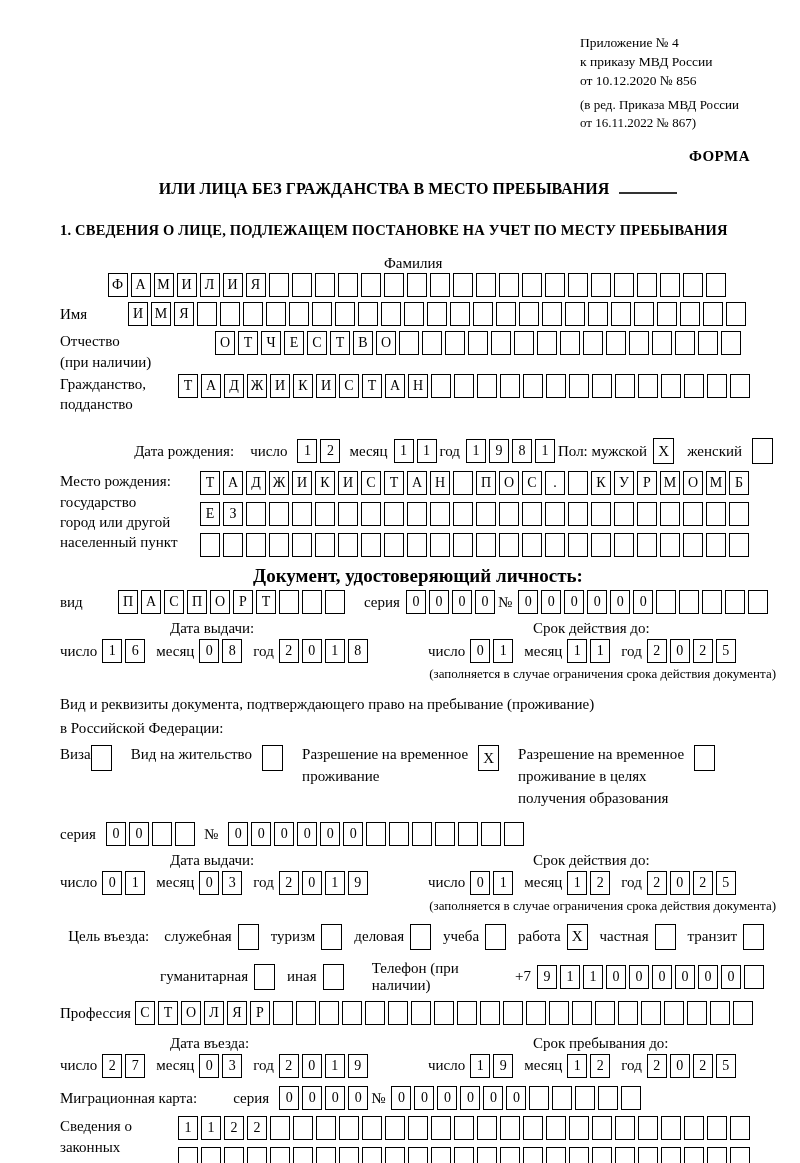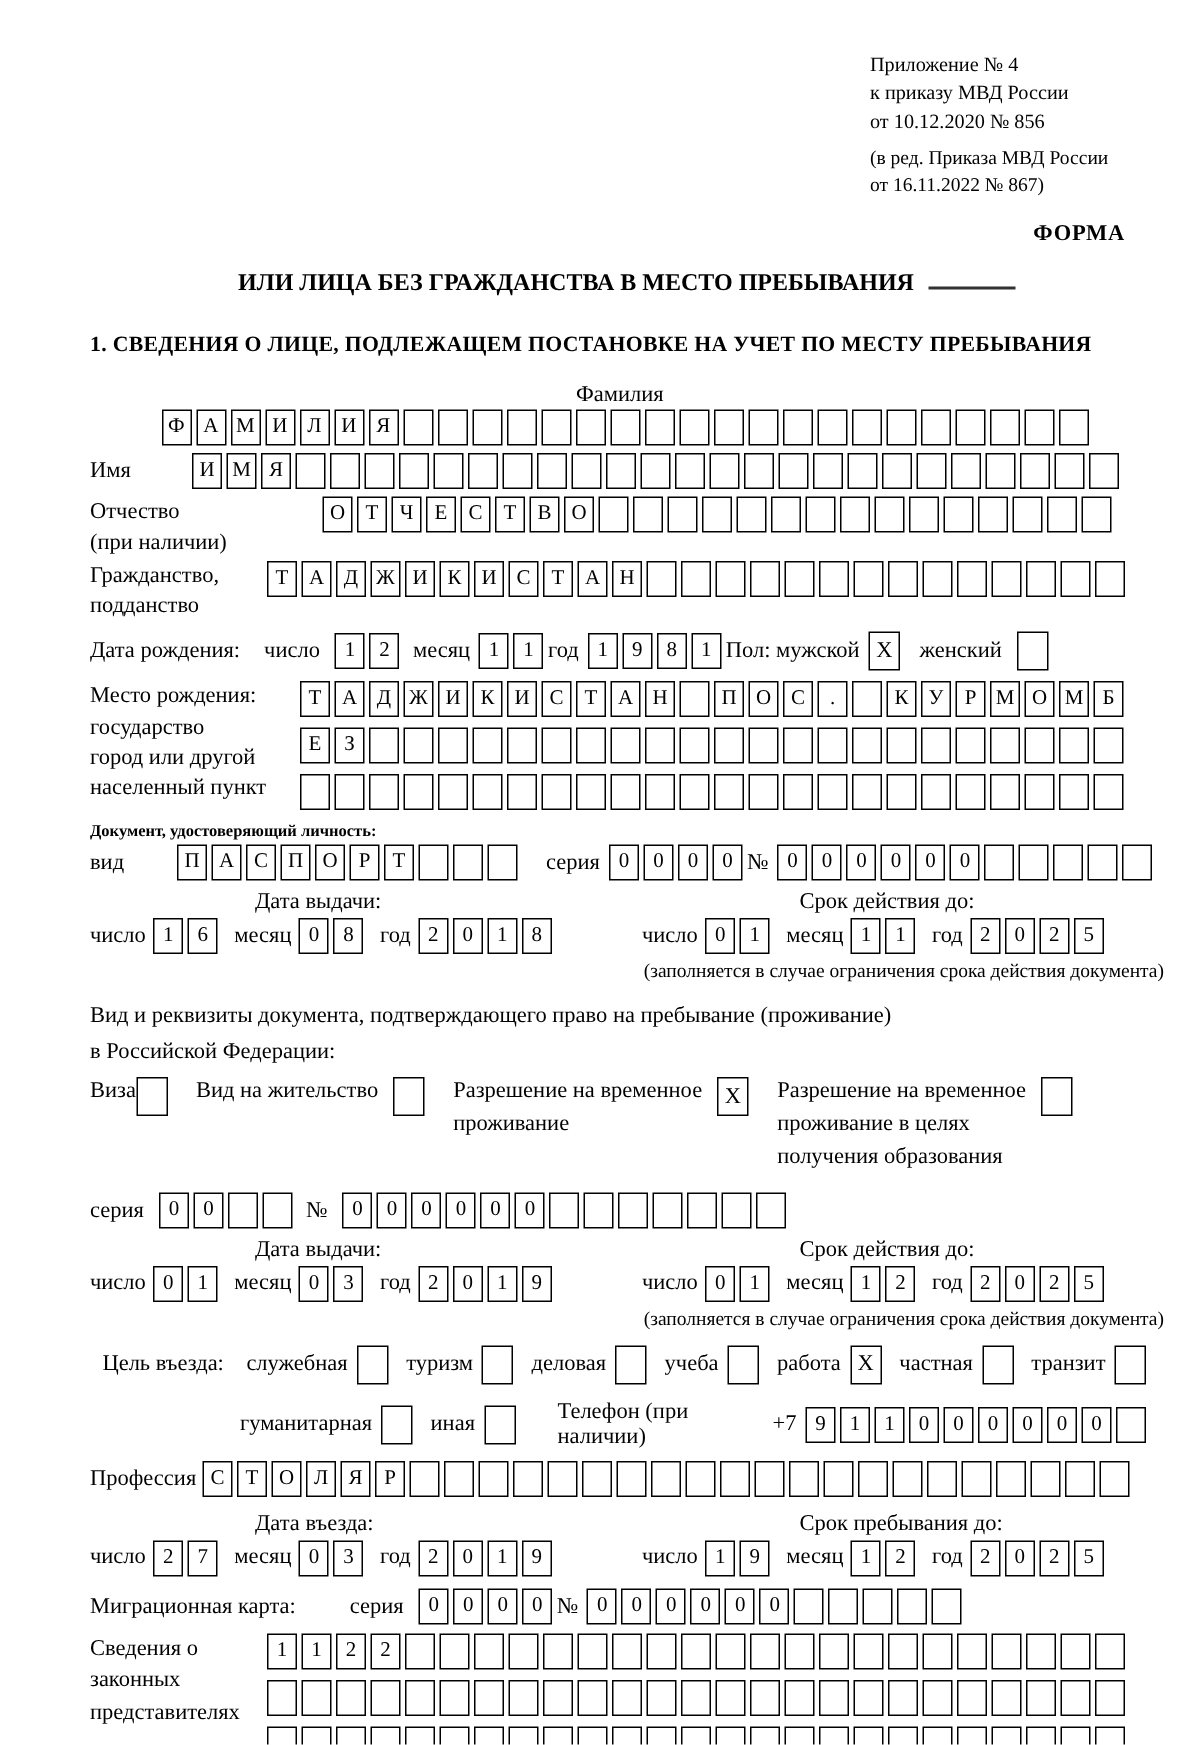--- a/index.html
+++ b/index.html
@@ -41,21 +41,21 @@
   .dp-left{width:368px;flex-shrink:0;}
   .dp-right{flex:1;}
   .dp-title{font-size:15px;margin-bottom:2px;}
   .dp-left .dp-title{padding-left:110px;}
   .dp-right .dp-title{padding-left:105px;}
   .drow{display:flex;align-items:center;}
   .drow .t{margin-right:5px;}
   .drow .boxrow{margin-right:8px;}
   .note{font-size:13px;text-align:right;margin-top:3px;}
 
-  .dochdr{font-weight:bold;font-size:11px;margin-top:8px;}
+  .dochdr{text-align:center;font-weight:bold;font-size:19px;margin-top:8px;}
   .intro{margin-top:10px;line-height:1.6;}
 
   
   .permits{display:flex;align-items:flex-start;margin-top:4px;}
   .permits .plbl{line-height:1.45;}
   .permits .cb{margin-top:1px;}
 
   
   .purpose{display:flex;align-items:center;margin-top:10px;justify-content:flex-end;}
   .purpose .itm{display:flex;align-items:center;margin-right:9px;}
@@ -214,21 +214,21 @@
         <span class="cell"></span>
         <span class="cell"></span>
         <span class="cell"></span>
         <span class="cell"></span>
         <span class="cell"></span>
         <span class="cell"></span>
         <span class="cell"></span>
       </span>
   </div>
 
-  <div class="row" style="margin-top:7px;">
+  <div class="row" style="margin-top:24px;justify-content:flex-end;">
     <span class="lbl">Дата рождения:</span>
     <span class="gap16"></span>
     <span class="lbl">число</span>
       <span class="gap10"></span>
     <span class="boxrow">
         <span class="cell">1</span>
         <span class="cell">2</span>
       </span>
       <span class="gap6"></span>
     <span class="lbl">месяц</span>

